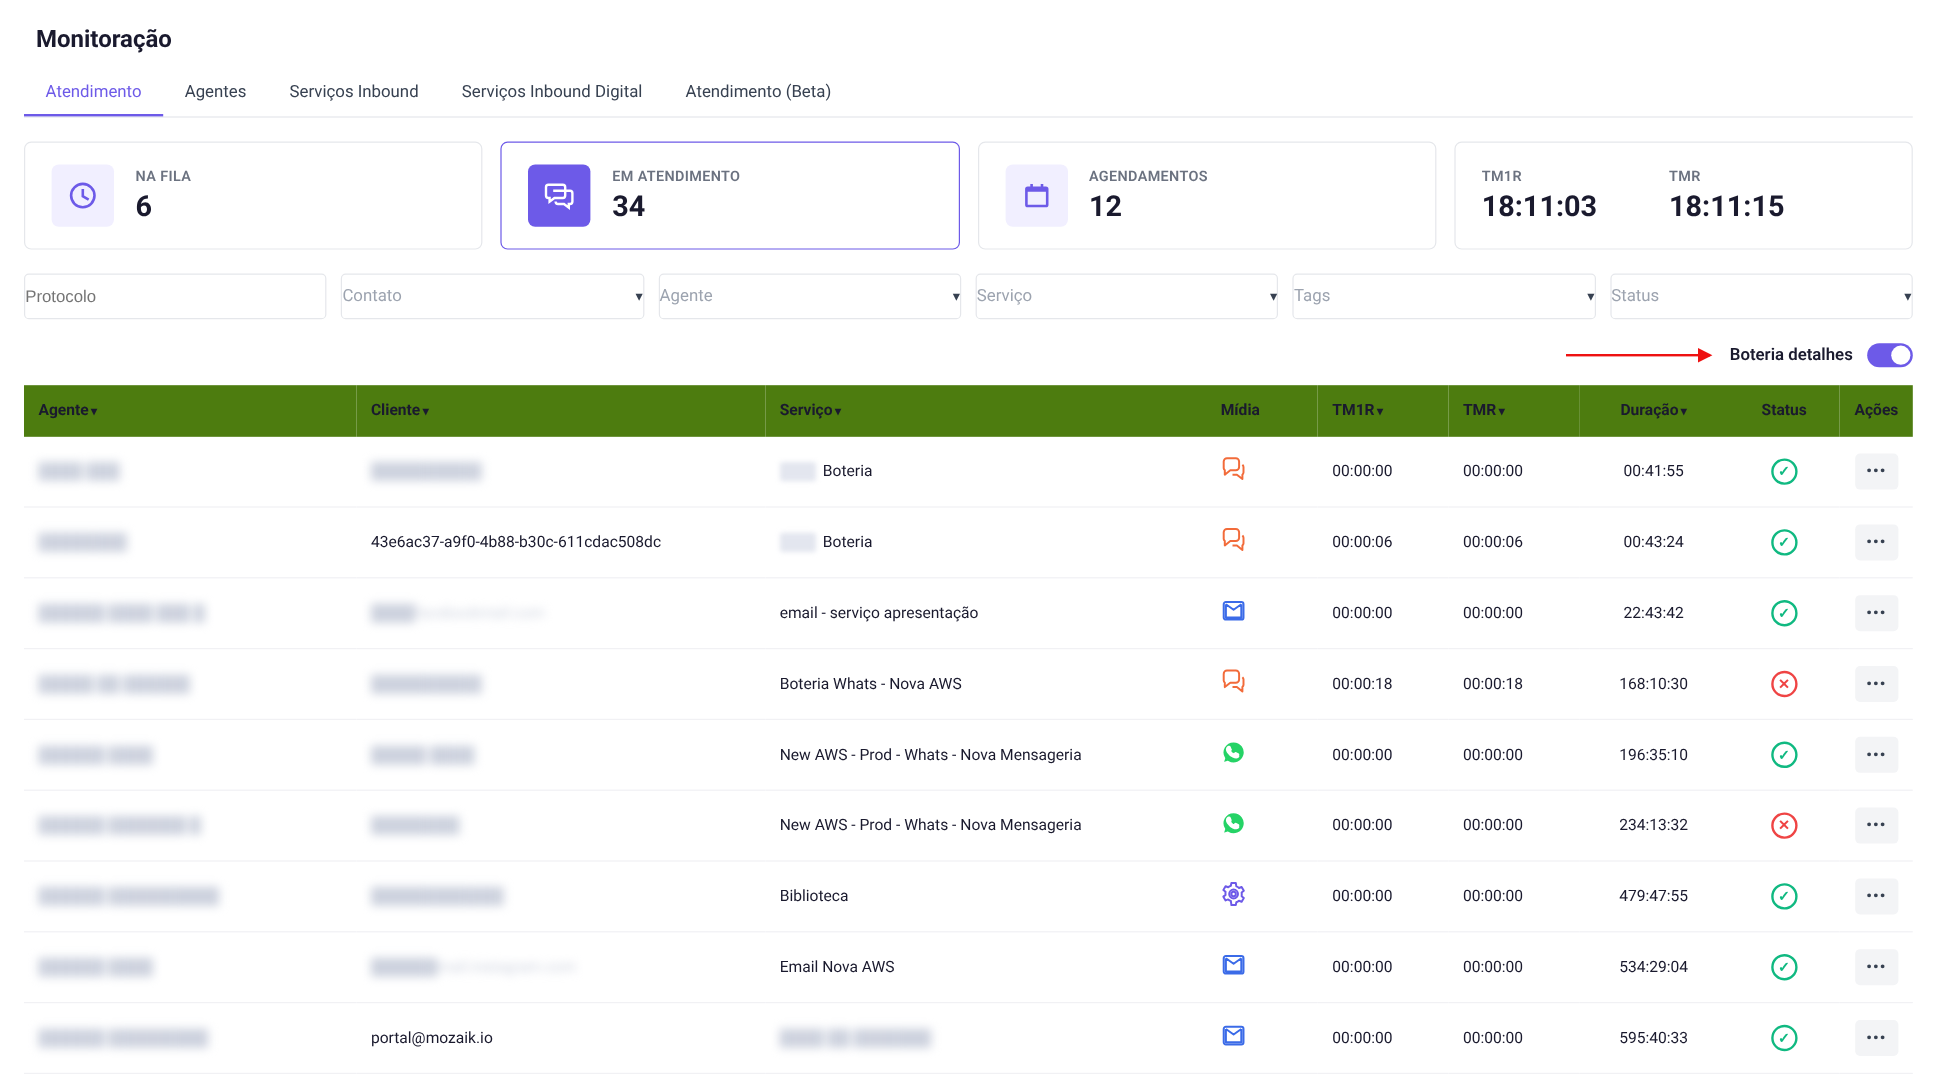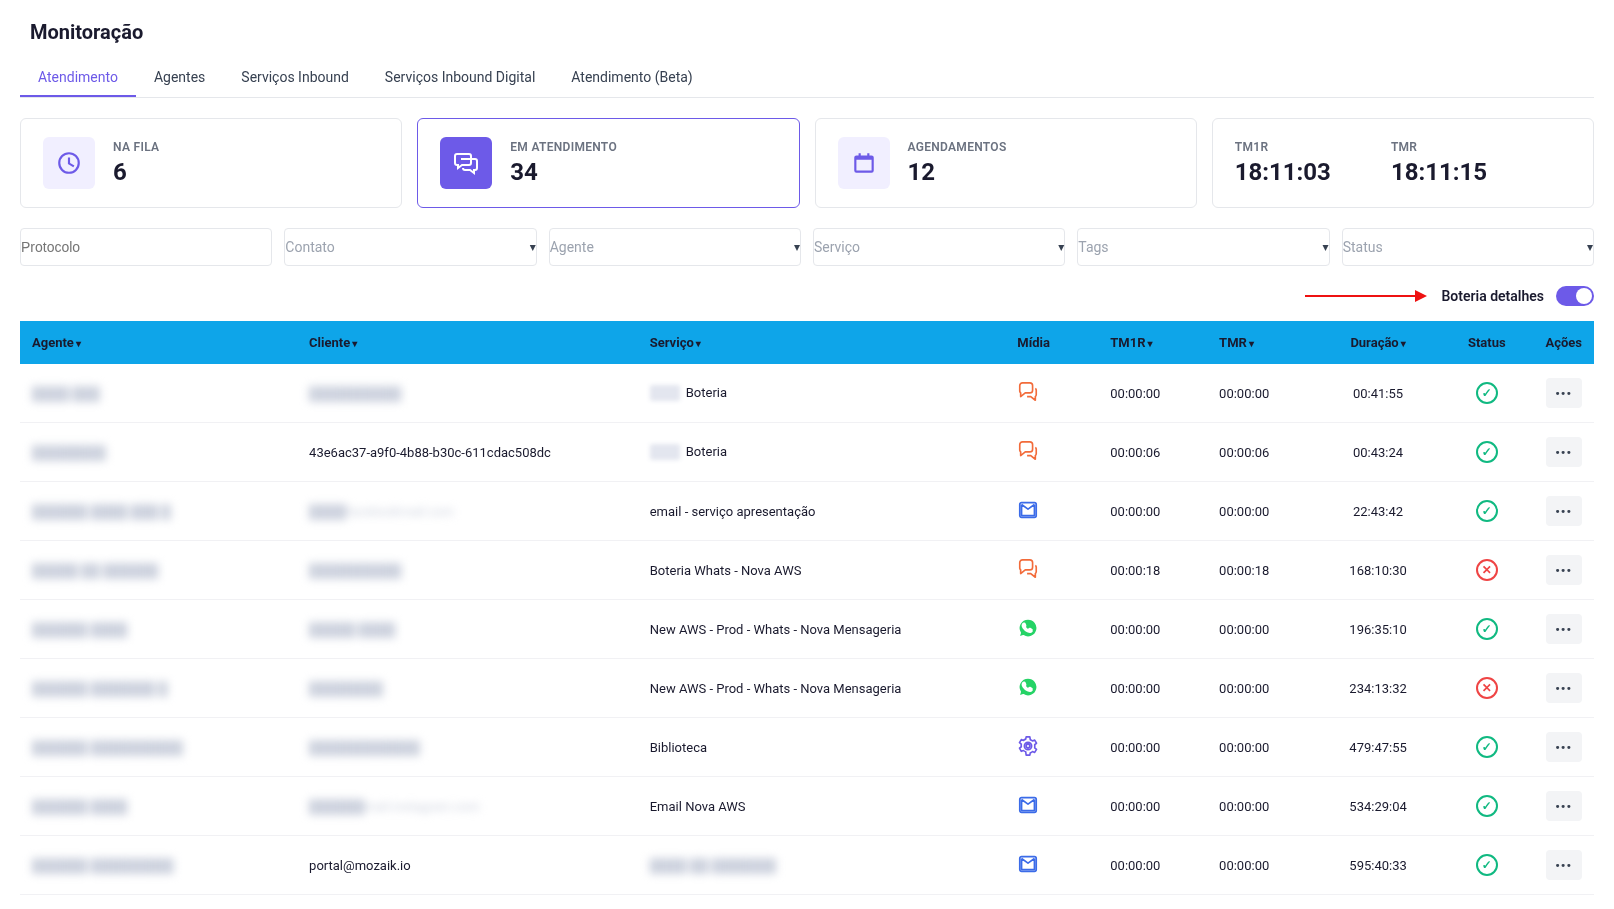--- a/index.html
+++ b/index.html
@@ -24,21 +24,21 @@
 .filter-input, .filter-select { flex:1; height:38px; border:1px solid #e5e7eb; border-radius:4px; padding:0 0; font-size:14px; color:#9ca3af; display:flex; align-items:center; justify-content:space-between; cursor:pointer; }
 .filter-input { cursor:text; }
 .chev { font-size:12px; color:#374151; }
 .details-row { display:flex; align-items:center; justify-content:flex-end; gap:12px; margin-bottom:15px; }
 .arrow-annot { width:120px; height:2px; background:#e11; position:relative; margin-right:4px; }
 .arrow-annot::after { content:""; position:absolute; right:-2px; top:-5px; border-left:12px solid #e11; border-top:6px solid transparent; border-bottom:6px solid transparent; }
 .details-label { font-size:14px; font-weight:600; }
 .toggle { width:38px; height:20px; background:#6d5ae8; border-radius:10px; position:relative; cursor:pointer; }
 .toggle::after { content:""; position:absolute; right:2px; top:2px; width:16px; height:16px; background:#fff; border-radius:50%; }
 table { width:100%; border-collapse:collapse; }
-thead { background:#0ea5e9; }
+thead { background:#4d7c0f; }
 th { text-align:left; padding:14px 12px; font-size:13px; font-weight:700; color:#1a1a2e; }
 th .sort { font-size:10px; margin-left:2px; }
 td { padding:14px 12px; border-bottom:1px solid #f1f1f4; font-size:13px; vertical-align:middle; }
 .blur { filter:blur(4px); color:#cdd2de; user-select:none; }
 .blur-chip { display:inline-block; width:30px; height:16px; background:#e3e6ef; filter:blur(2px); border-radius:2px; margin-right:6px; vertical-align:middle; }
 .media-icon { width:22px; height:22px; display:inline-flex; align-items:center; justify-content:center; }
 .media-icon svg { width:22px; height:22px; }
 .status-badge { width:22px; height:22px; border-radius:50%; border:2px solid; display:inline-flex; align-items:center; justify-content:center; font-size:12px; font-weight:bold; }
 .status-ok { border-color:#10b981; color:#10b981; }
 .status-err { border-color:#ef4444; color:#ef4444; }

